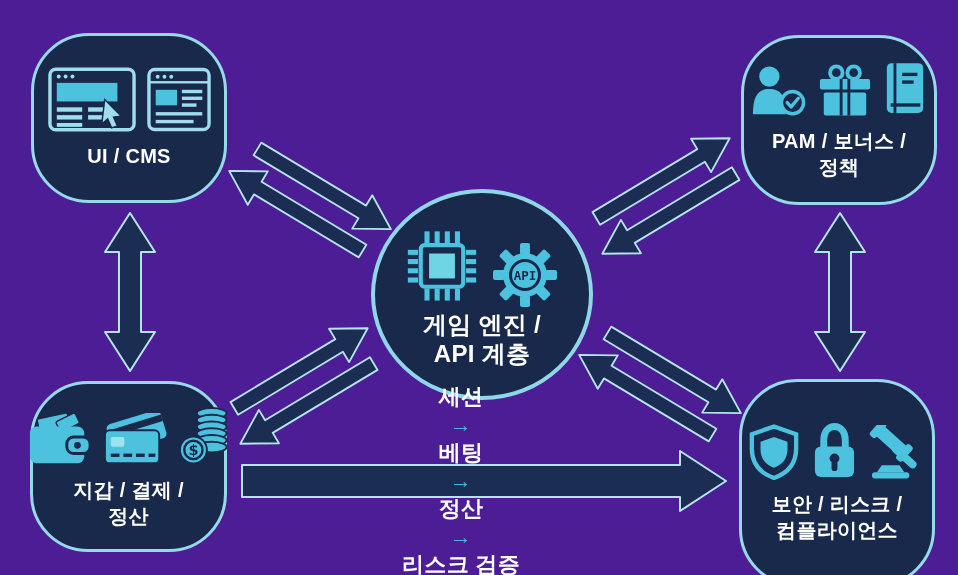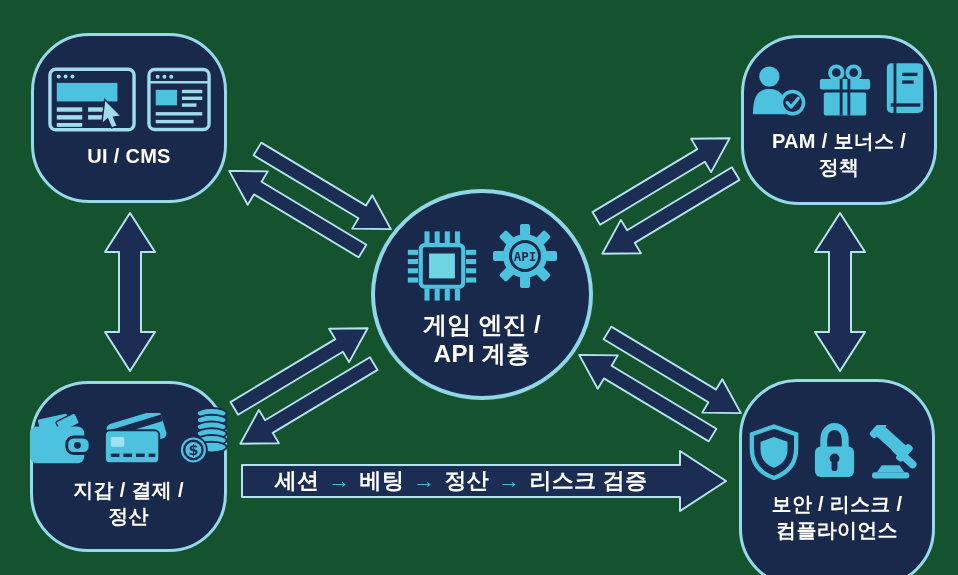--- a/index.html
+++ b/index.html
@@ -1,50 +1,50 @@
 <!DOCTYPE html>
 <html><head>
 <meta charset="utf-8">
 <style>
   html,body { margin:0; padding:0; background:#ffffff; }
   .stage {
-    position:relative; width:958px; height:575px; background:#14532d;
+    position:relative; width:958px; height:575px; background:#4c1d95;
     font-family:"Liberation Sans", sans-serif; overflow:hidden;
   }
   .node {
     position:absolute; box-sizing:border-box;
     background:#18294b; border:3px solid #96d9ea; border-radius:58px;
     display:flex; flex-direction:column; align-items:center; justify-content:center;
   }
   .node .icons { display:flex; align-items:flex-end; gap:11px; }
   .node .label {
     color:#ffffff; font-weight:bold; font-size:20px; line-height:26px;
     text-align:center; white-space:pre-line; margin-top:11px; letter-spacing:.3px;
   }
   .center-circle {
     position:absolute; box-sizing:border-box;
     background:#18294b; border:4px solid #8fd6e8; border-radius:50%;
     display:flex; flex-direction:column; align-items:center; justify-content:center;
   }
-  .center-circle .icons { display:flex; align-items:flex-start; gap:14px; margin-top:2px; }
+  .center-circle .icons { display:flex; align-items:flex-end; gap:14px; margin-top:2px; }
   .center-circle .label {
     color:#ffffff; font-weight:bold; font-size:24px; line-height:29px;
     text-align:center; white-space:pre-line; margin-top:2px; letter-spacing:.3px;
   }
   .pair { position:absolute; width:176px; height:88px; }
   .varrow { position:absolute; width:56px; height:164px; }
   .arrow-shape { fill:#1b2d52; stroke:#b5e4f0; stroke-width:2; stroke-linejoin:round; }
   .flow {
     position:absolute; left:240px; top:449px; width:488px; height:64px;
   }
   .flow svg { position:absolute; inset:0; }
   .flow .flow-text {
     position:absolute; left:0; top:16px; width:442px; height:32px;
     display:flex; align-items:center; justify-content:center;
-    color:#ffffff; font-weight:bold; font-size:22px; letter-spacing:.3px; white-space:nowrap;
+    color:#ffffff; font-weight:bold; font-size:22px; letter-spacing:.3px; white-space:nowrap;flex-direction:column;
   }
   .flow .sep { color:#45b7da; margin:0 9px; font-weight:bold; }
   svg text.api { font-family:"DejaVu Sans Mono", monospace; font-weight:bold; }
   svg text.dollar { font-family:"DejaVu Sans", sans-serif; font-weight:bold; }
 </style>
 </head>
 <body>
 
 <div class="stage">
 

